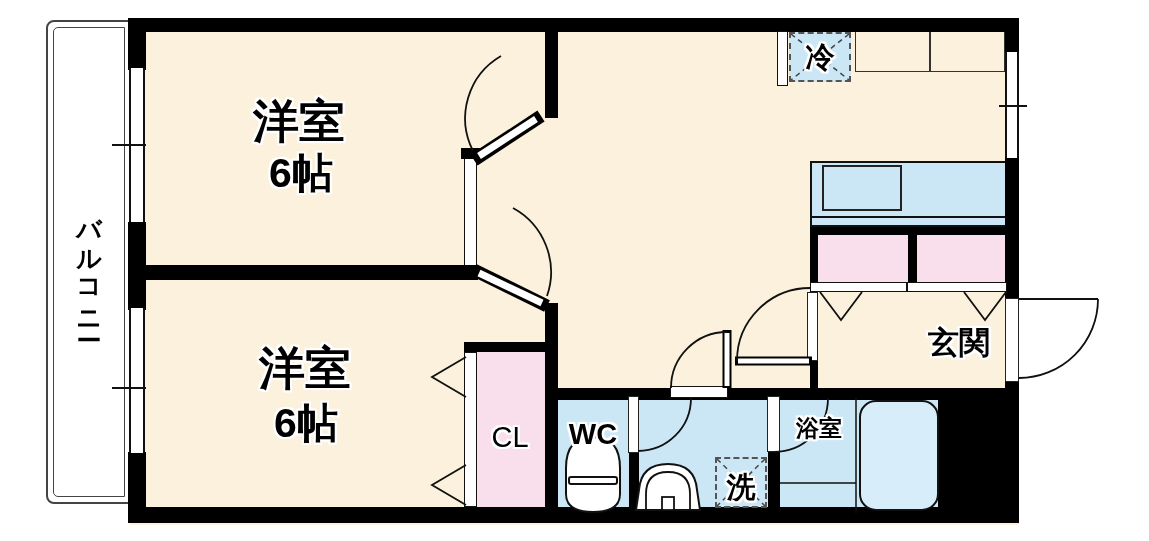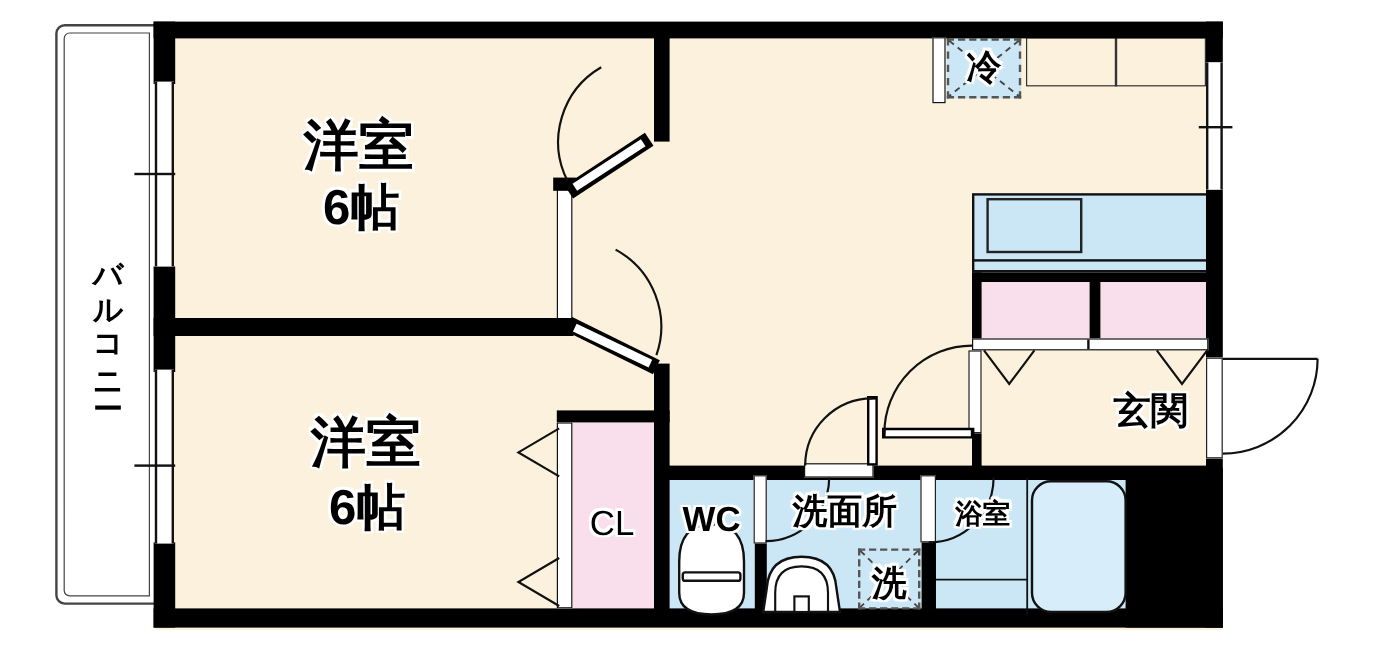--- a/index.html
+++ b/index.html
@@ -172,19 +172,18 @@
       <rect x="860" y="401" width="78" height="109" rx="16" fill="#D7EEFA" stroke="#111" stroke-width="2"></rect>
     </g>
   </svg>
 
   <div class="label" style="left:299px;top:121px;font-size:46px;">洋室</div>
   <div class="label" style="left:301px;top:173px;font-size:41px;">6帖</div>
   <div class="label" style="left:305px;top:368px;font-size:46px;">洋室</div>
   <div class="label" style="left:306px;top:423px;font-size:41px;">6帖</div>
   <div class="label" style="left:959px;top:342px;font-size:31px;">玄関</div>
   <div class="label" style="left:819px;top:428px;font-size:23px;">浴室</div>
-  <div class="label" style="left:704px;top:427px;font-size:29px;">洗面所</div>
   <div class="label" style="left:593px;top:418px;font-size:29px;margin-top:16px;">WC</div>
   <div class="label" style="left:510px;top:437px;font-size:29px;font-weight:normal;">CL</div>
   <div class="label" style="left:820px;top:57px;font-size:29px;">冷</div>
   <div class="label" style="left:741px;top:487px;font-size:29px;">洗</div>
 
 </div>
 
 </body></html>

